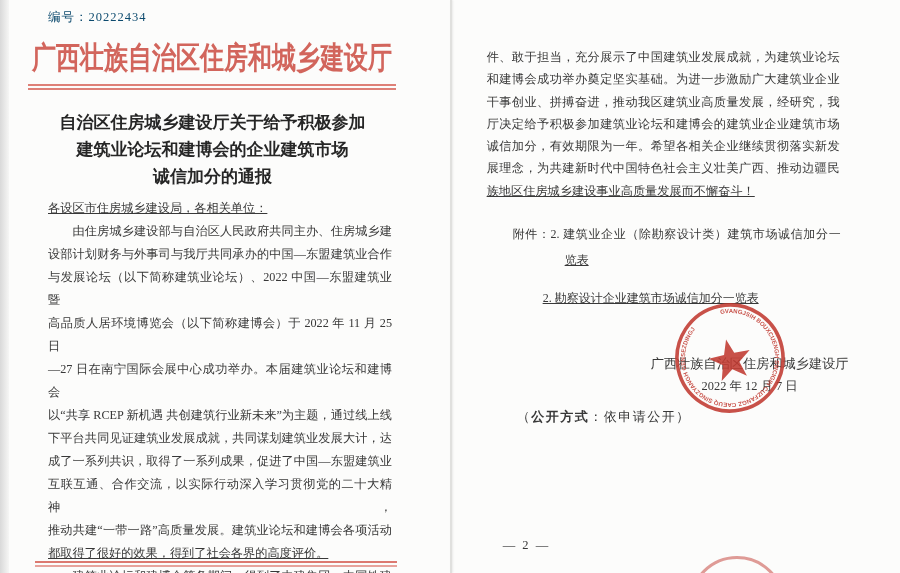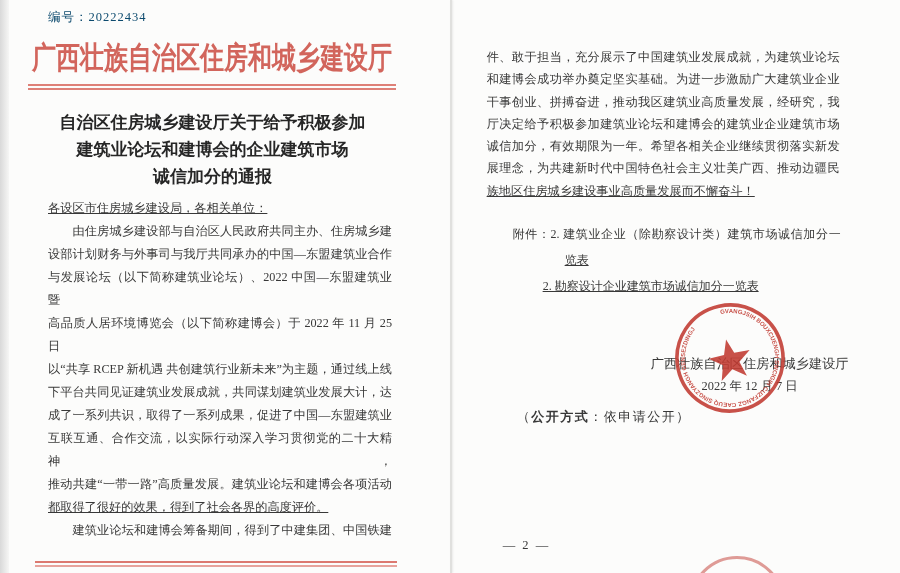--- a/index.html
+++ b/index.html
@@ -45,21 +45,21 @@
   .textblock { font-size:12.2px; }
   .line { text-align:justify; text-align-last:justify; line-height:23px; }
   .line.end { text-align-last:left;text-decoration:underline; }
   .line.indent { text-indent:24.5px; }
   .p1body { position:absolute; top:197px; left:48px; width:344px; }
   .p2body { position:absolute; top:46px; left:66px; width:353px; }
   .p2body .line { line-height:22.3px; }
   .attachment { position:absolute; top:221px; left:92px; width:328px; font-size:12px; }
   .attachment .line { line-height:26px; }
   .attachment .att-cont { padding-left:52px; }
-  .attachment .att-num  { padding-left:30px; }
+  .attachment .att-num  { padding-left:30px;margin-top:12px; }
   .signature {
     position:absolute; top:353px; left:228px; width:202px;
     text-align:center; z-index:2;
   }
   .signature .agency { font-size:13.2px; white-space:nowrap; line-height:22px; }
   .signature .date   { font-size:12.4px; line-height:23px; }
   .disclosure { position:absolute; top:408px; left:96px; font-size:13px; letter-spacing:1.5px; }
   .disclosure .bold { font-weight:bold; }
   .pagenum { position:absolute; top:538px; left:82px; font-size:12.5px; letter-spacing:2px; }
   .seal { position:absolute; top:299px; left:250px; width:118px; height:118px; z-index:3; opacity:.88; }
@@ -82,20 +82,21 @@
         <div class="line">自治区住房城乡建设厅关于给予积极参加</div>
         <div class="line">建筑业论坛和建博会的企业建筑市场</div>
         <div class="line">诚信加分的通报</div>
       </div>
     <div class="textblock p1body">
         <div class="line end">各设区市住房城乡建设局，各相关单位：</div>
         <div class="line indent">由住房城乡建设部与自治区人民政府共同主办、住房城乡建</div>
         <div class="line">设部计划财务与外事司与我厅共同承办的中国—东盟建筑业合作</div>
         <div class="line">与发展论坛（以下简称建筑业论坛）、2022 中国—东盟建筑业暨</div>
         <div class="line">高品质人居环境博览会（以下简称建博会）于 2022 年 11 月 25 日</div>
+        <div class="line">—27 日在南宁国际会展中心成功举办。本届建筑业论坛和建博会</div>
         <div class="line">以“共享 RCEP 新机遇 共创建筑行业新未来”为主题，通过线上线</div>
         <div class="line">下平台共同见证建筑业发展成就，共同谋划建筑业发展大计，达</div>
         <div class="line">成了一系列共识，取得了一系列成果，促进了中国—东盟建筑业</div>
         <div class="line">互联互通、合作交流，以实际行动深入学习贯彻党的二十大精神，</div>
         <div class="line">推动共建“一带一路”高质量发展。建筑业论坛和建博会各项活动</div>
         <div class="line end">都取得了很好的效果，得到了社会各界的高度评价。</div>
         <div class="line indent">建筑业论坛和建博会筹备期间，得到了中建集团、中国铁建</div>
       </div>
     <div class="rule-red-bottom"></div>
   </div>

